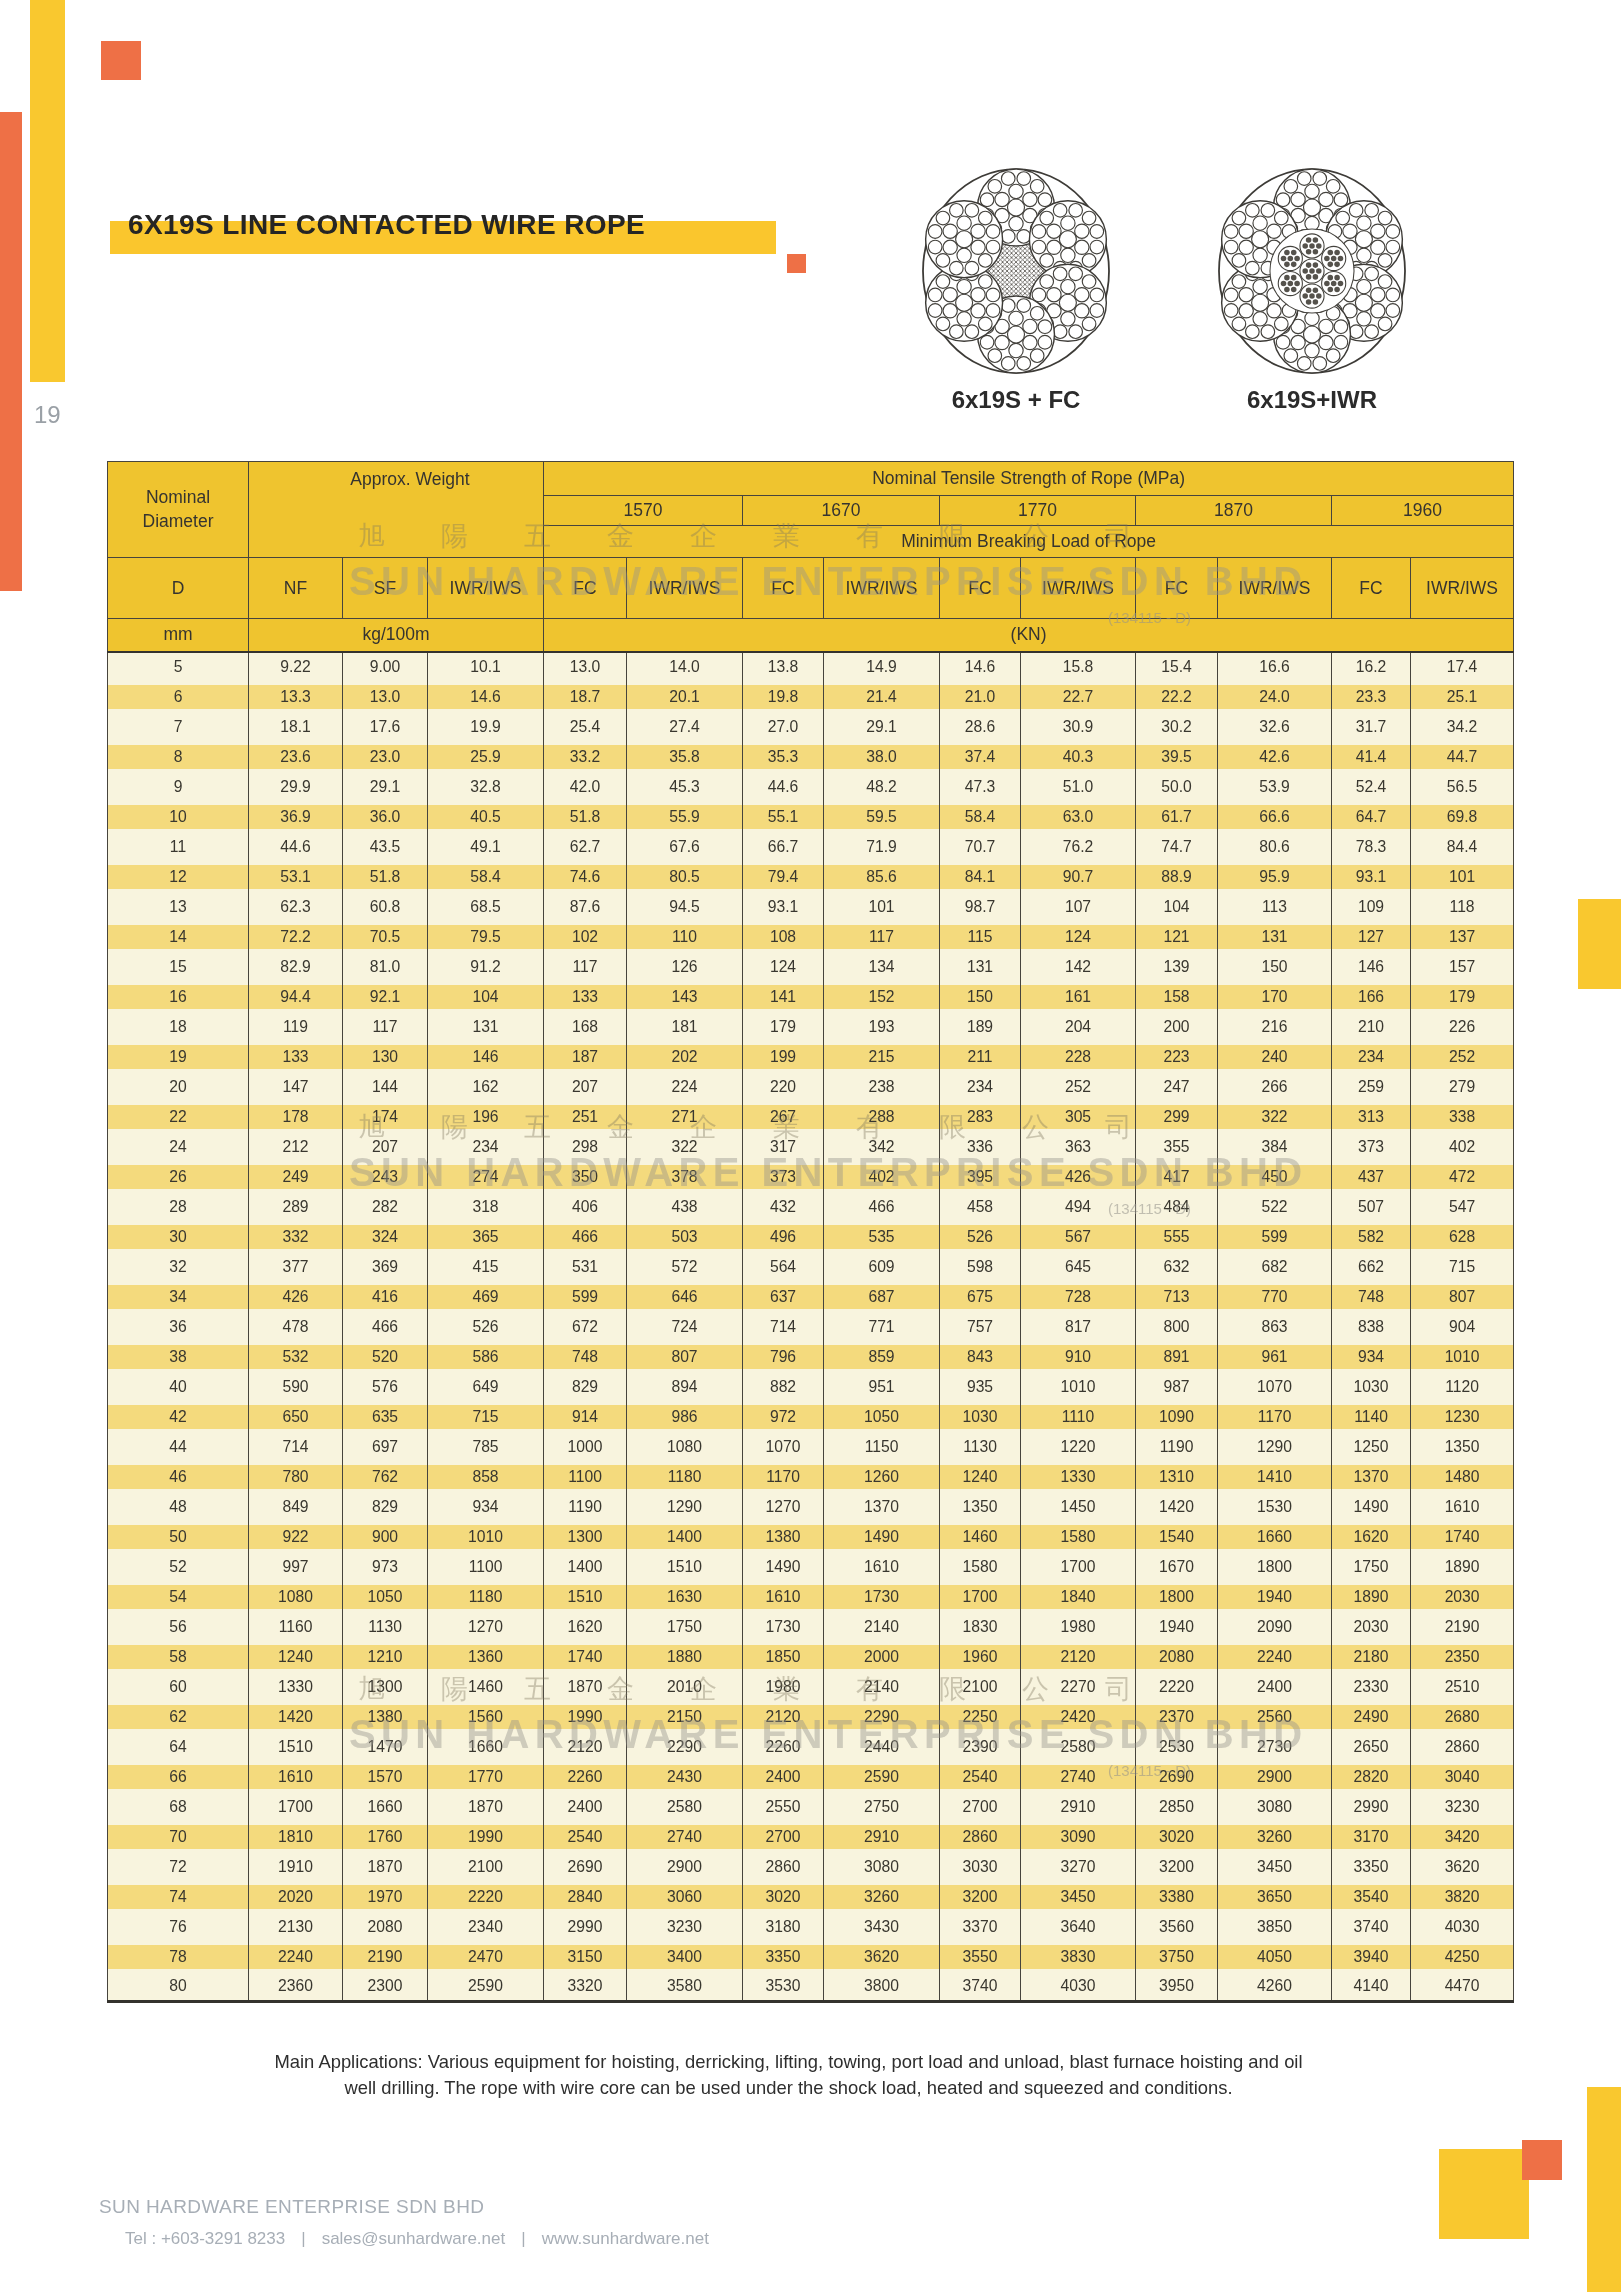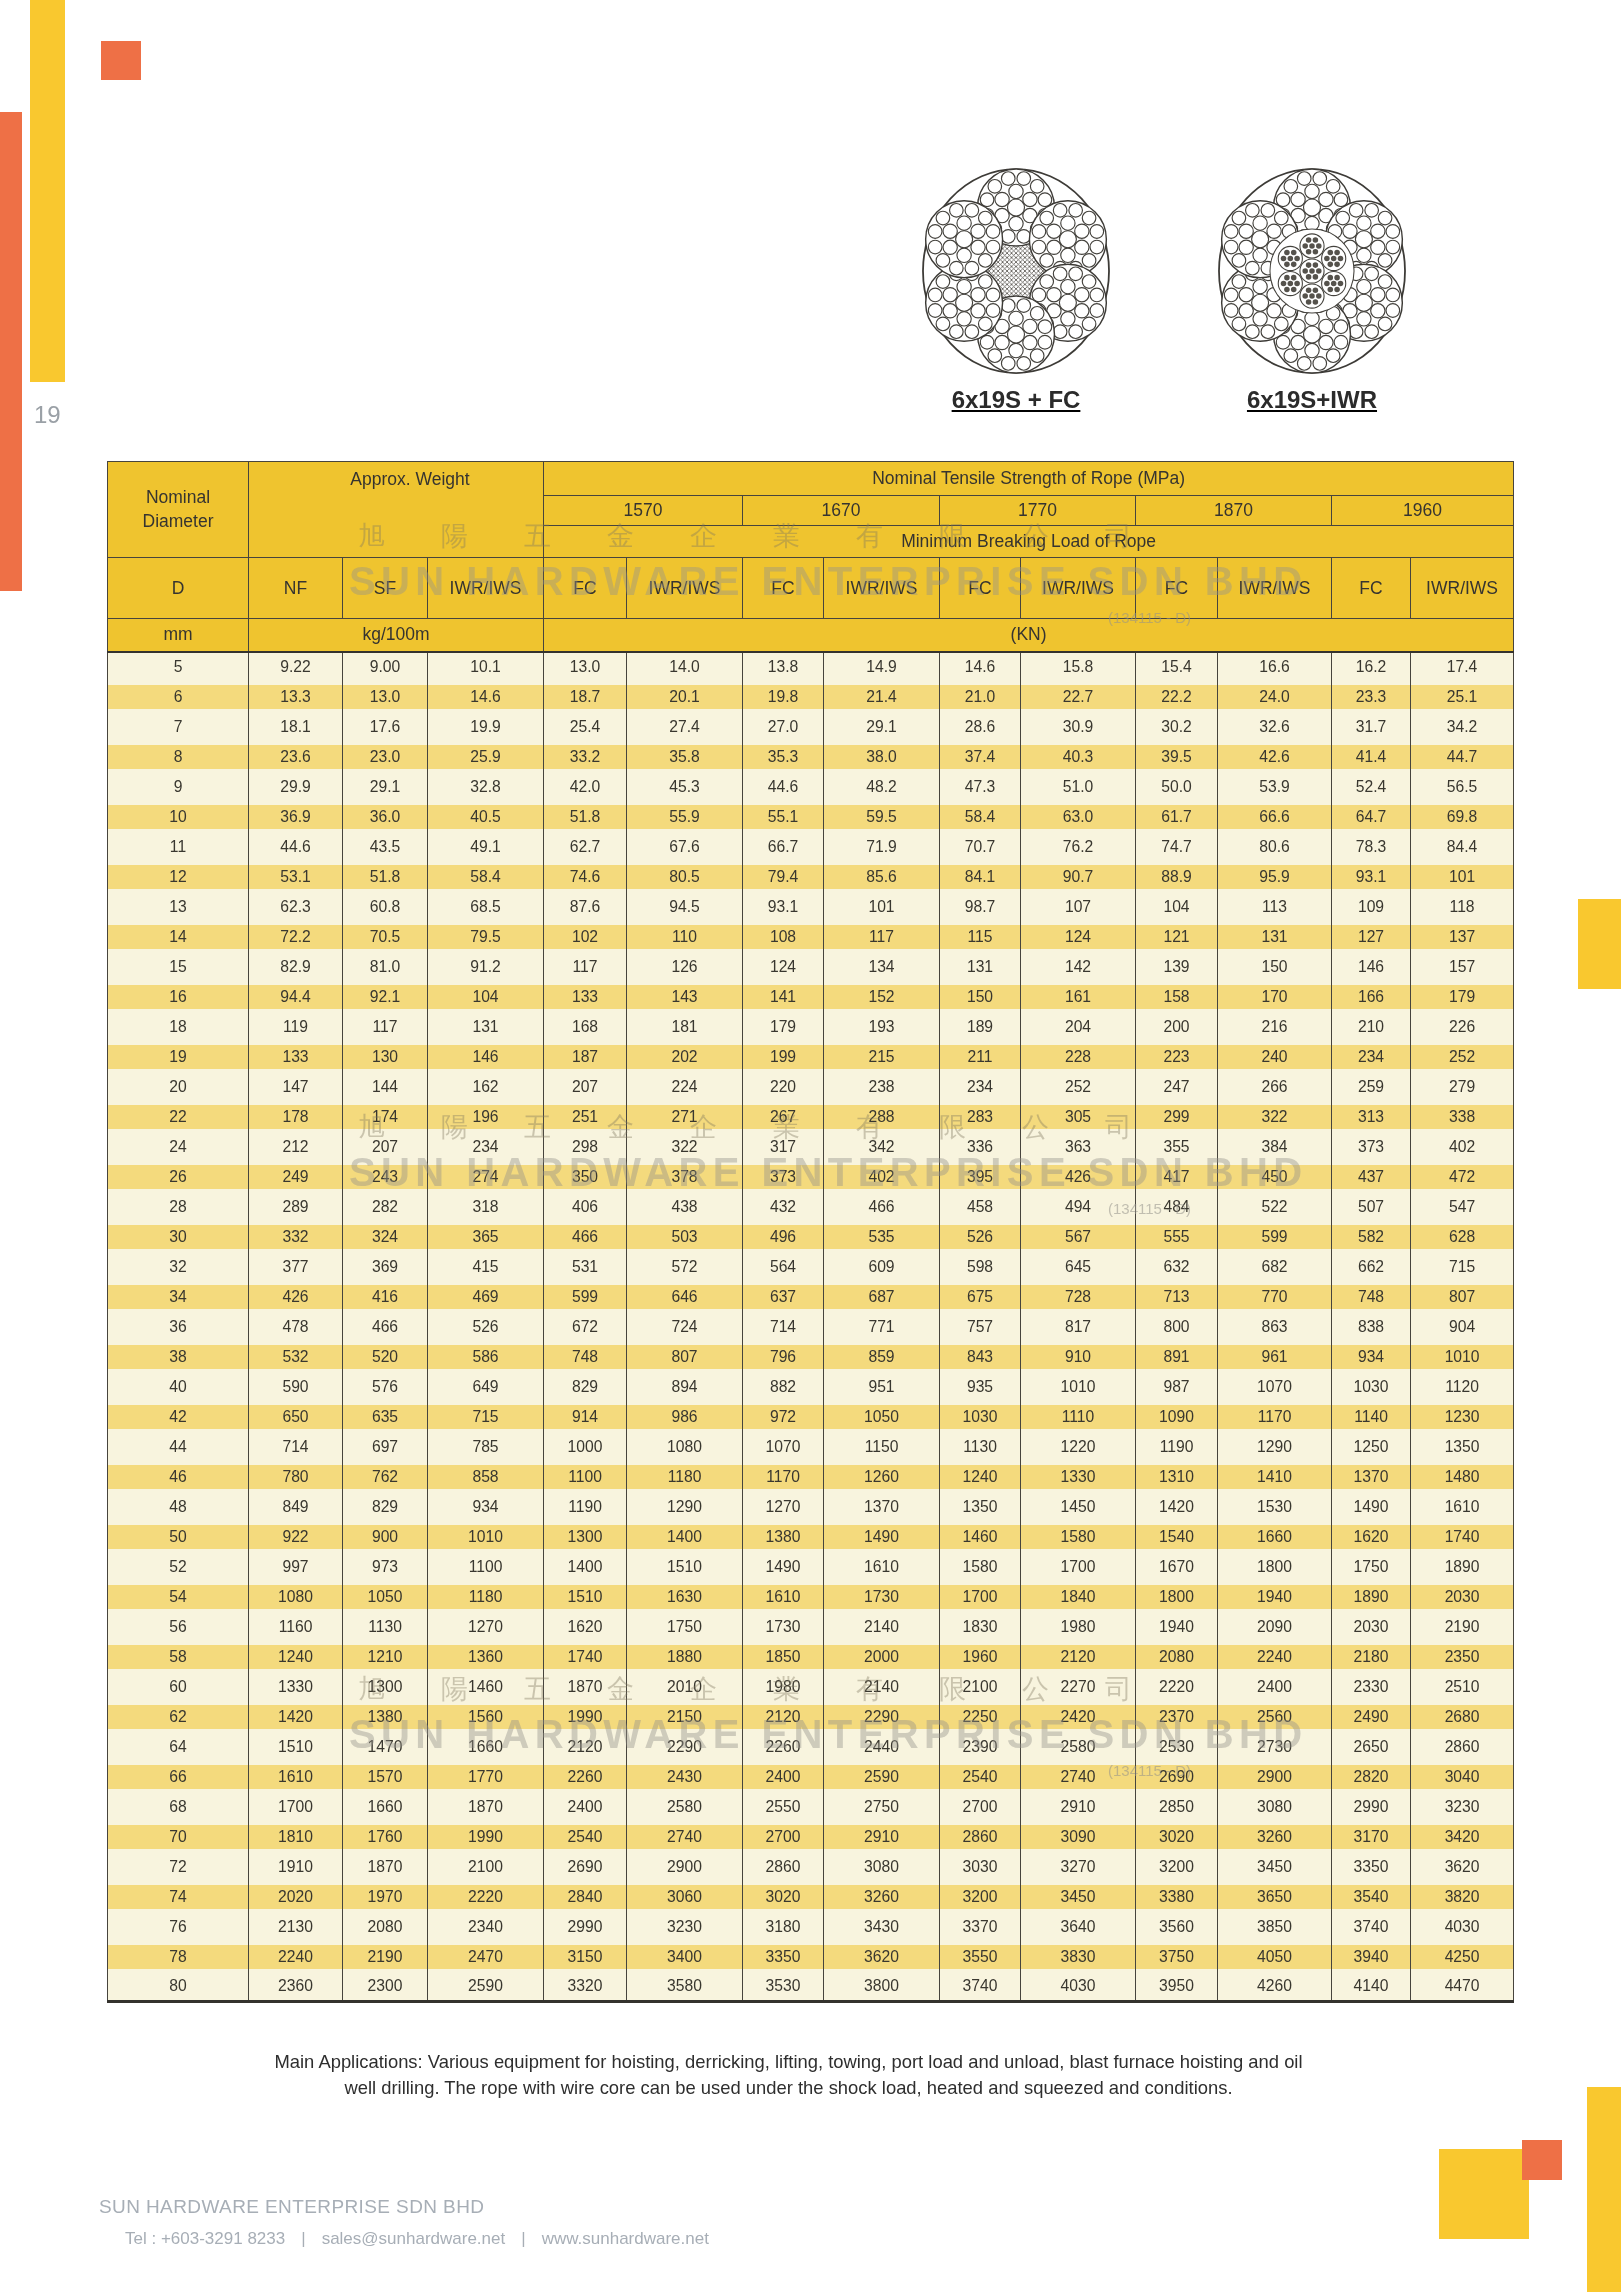--- a/index.html
+++ b/index.html
@@ -18,21 +18,21 @@
   .sq-orange-br { position:absolute; left:1522px; top:2140px; width:40px; height:40px; background:#ee7046; }
   .bar-yellow-right-b { position:absolute; left:1587px; top:2087px; width:34px; height:206px; background:#f9c82f; }
 
   
   .title-wrap { position:absolute; left:110px; top:209px; width:716px; height:72px; }
   .title-bar  { position:absolute; left:0; top:11.6px; width:666px; height:33px; background:#fac62d; }
   .title-text { position:absolute; left:18px; top:0; font-size:28px; font-weight:700; color:#252525; letter-spacing:0.4px; white-space:nowrap; }
   .title-chip { position:absolute; left:677px; top:45px; width:19px; height:19px; background:#ee7046; }
 
   
-  .diagram { position:absolute; width:206px; text-align:center;text-decoration:underline; }
+  .diagram { position:absolute; width:206px; text-align:center; }
   .diagram svg { display:block; margin:0 auto; }
   .diagram .dlabel { margin-top:5.4px; font-size:24px; font-weight:700; color:#2b2b2b; }
   #diagram-fc  { left:913px; top:161px; }
   #diagram-iwr { left:1209px; top:161px; }
 
   
   .ghost-six { position:absolute; font-family:"DejaVu Serif", serif; font-size:681px; line-height:1;
                color:rgba(176,156,96,.20); pointer-events:none; }
   .ghost-six.g1 { left:152px; top:421px; }
   .ghost-six.g2 { left:152px; top:1397px; }
@@ -81,20 +81,25 @@
   <div class="sq-orange-top"></div>
   <div class="page-num">19</div>
   <div class="sq-yellow-right-mid"></div>
   <div class="sq-yellow-br"></div>
   <div class="sq-orange-br"></div>
   <div class="bar-yellow-right-b"></div>
 
   <div class="ghost-six g1">6</div>
   <div class="ghost-six g2">6</div>
 
+  <div class="title-wrap">
+    <div class="title-bar"></div>
+    <div class="title-text">6X19S LINE CONTACTED WIRE ROPE</div>
+    <div class="title-chip"></div>
+  </div>
 
   <div id="diagram-fc" class="diagram">
     <div>
         <svg width="206" height="220" viewBox="-115 -123 230 246">
           <defs>
             <pattern id="hatch-fc" width="5" height="5" patternUnits="userSpaceOnUse">
               <path d="M0,5 L5,0" stroke="#57544e" stroke-width="0.9" fill="none"></path>
               <path d="M0,0 L5,5" stroke="#57544e" stroke-width="0.9" fill="none"></path>
             </pattern>
           </defs>

